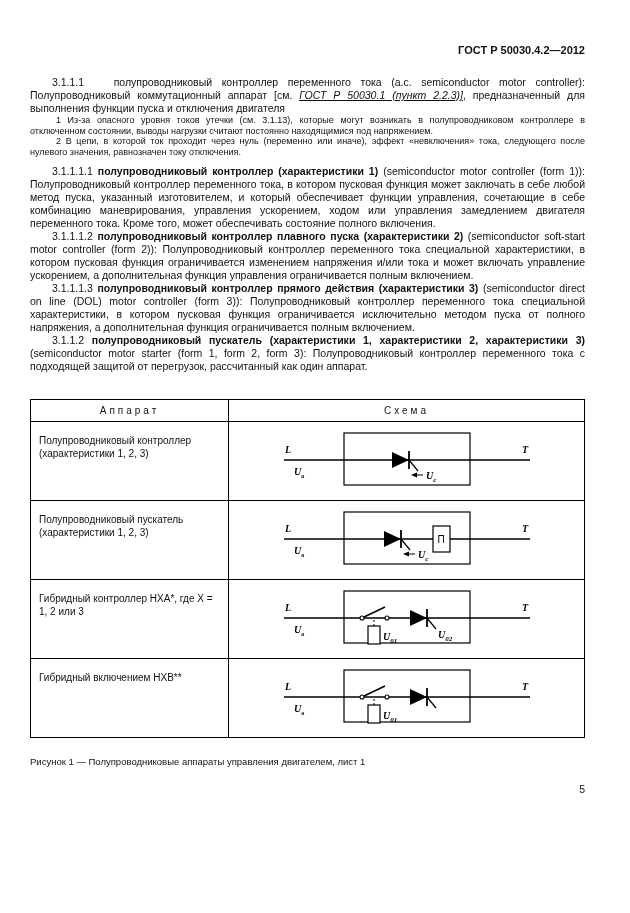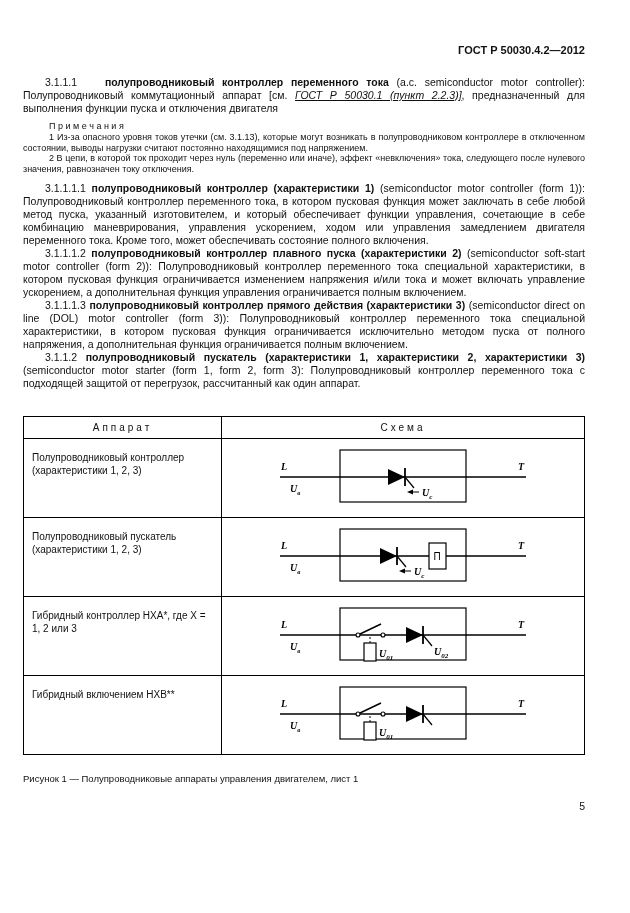--- a/index.html
+++ b/index.html
@@ -1,20 +1,20 @@
 <!DOCTYPE html>
 <html><head>
 <meta charset="utf-8">
 <style>
   * { margin:0; padding:0; box-sizing:border-box; }
   html,body { background:#fff; }
   .page {
     width:630px; height:913px; background:#fff; color:#111;
     font-family:"Liberation Sans", sans-serif;
-    padding:44px 45px 0 23px; margin:0 auto; position:relative; overflow:hidden;
+    padding:44px 45px 0 30px; margin:0 auto; position:relative; overflow:hidden;
   }
   .doc-header { text-align:right; font-weight:bold; font-size:11px; margin-bottom:20px; }
   .para { font-size:10.5px; line-height:13px; text-align:justify; text-indent:22px; }
   .note-title { font-size:9px; line-height:11px; text-indent:26px; margin-top:6px; }
   .note { font-size:9px; line-height:10.5px; text-align:justify; text-indent:26px; }
   .after-notes { margin-top:8px; }
   .tbl { width:100%; border-collapse:collapse; margin-top:26px; }
   .tbl th, .tbl td { border:1px solid #000; }
   .tbl th { font-size:10px; font-weight:normal; letter-spacing:3px; padding:5px 0; }
   .name-cell { width:198px; font-size:10px; line-height:12.5px; padding:13px 12px 0 8px; vertical-align:top; }
@@ -25,23 +25,22 @@
   .sv-sub { font-size:7px; }
   .sv-p { font-family:"Liberation Sans", sans-serif; font-size:10px; fill:#000; }
 </style>
 </head>
 <body>
 
 <div class="page">
 
   <div class="doc-header">ГОСТ Р 50030.4.2—2012</div>
 
-  <p class="para"><span>3.1.1.1 </span><span style="font-weight: bold; margin-left: 20px;">полупроводниковый контроллер переменного тока </span><span>(a.c. semiconductor motor controller): Полупроводниковый коммутационный аппарат [см. </span><span style="font-style: italic; text-decoration: underline;">ГОСТ Р 50030.1 (пункт 2.2.3)]</span><span>, предназначенный для выполнения функции пуска и отключения двигателя</span></p>
+  <p class="para"><span>3.1.1.1 </span><span style="font-weight: normal; margin-left: 20px;">полупроводниковый контроллер переменного тока </span><span>(a.c. semiconductor motor controller): Полупроводниковый коммутационный аппарат [см. </span><span style="font-style: italic; text-decoration: underline;">ГОСТ Р 50030.1 (пункт 2.2.3)]</span><span>, предназначенный для выполнения функции пуска и отключения двигателя</span></p>
 
-  <div class="note-title">П р и м е ч а н и я</div>
   <p class="note">1 Из-за опасного уровня токов утечки (см. 3.1.13),  которые могут возникать в полупроводниковом контроллере в отключенном состоянии, выводы нагрузки считают постоянно находящимися под напряжением.</p>
   <p class="note">2 В цепи, в которой ток проходит через нуль (переменно или иначе), эффект «невключения» тока, следующего после нулевого значения, равнозначен току отключения.</p>
 
   <p class="para after-notes"><span>3.1.1.1.1 </span><span style="font-weight: bold;">полупроводниковый  контроллер  (характеристики 1) </span><span>(semiconductor motor controller (form 1)): Полупроводниковый контроллер переменного тока, в котором пусковая функция может заключать в себе любой метод пуска, указанный изготовителем, и который обеспечивает функции управления, сочетающие в себе комбинацию маневрирования, управления ускорением, ходом или управления замедлением двигателя переменного тока. Кроме того, может обеспечивать состояние полного включения.</span></p>
   <p class="para"><span>3.1.1.1.2 </span><span style="font-weight: bold;">полупроводниковый контроллер плавного пуска (характеристики 2) </span><span>(semiconductor soft-start motor controller (form 2)): Полупроводниковый контроллер переменного тока специальной характеристики, в котором пусковая функция ограничивается изменением напряжения и/или тока и может включать управление ускорением, а дополнительная функция управления ограничивается полным включением.</span></p>
   <p class="para"><span>3.1.1.1.3 </span><span style="font-weight: bold;">полупроводниковый контроллер прямого действия (характеристики 3) </span><span>(semiconductor direct on line (DOL) motor controller (form 3)): Полупроводниковый контроллер переменного тока специальной характеристики, в котором пусковая функция ограничивается исключительно методом пуска от полного напряжения, а дополнительная функция ограничивается полным включением.</span></p>
   <p class="para"><span>3.1.1.2 </span><span style="font-weight: bold;">полупроводниковый  пускатель  (характеристики 1,  характеристики 2,  характеристики 3) </span><span>(semiconductor motor starter (form 1, form 2, form 3): Полупроводниковый контроллер переменного тока с подходящей защитой от перегрузок, рассчитанный как один аппарат.</span></p>
 
   <table class="tbl">
     <thead>

